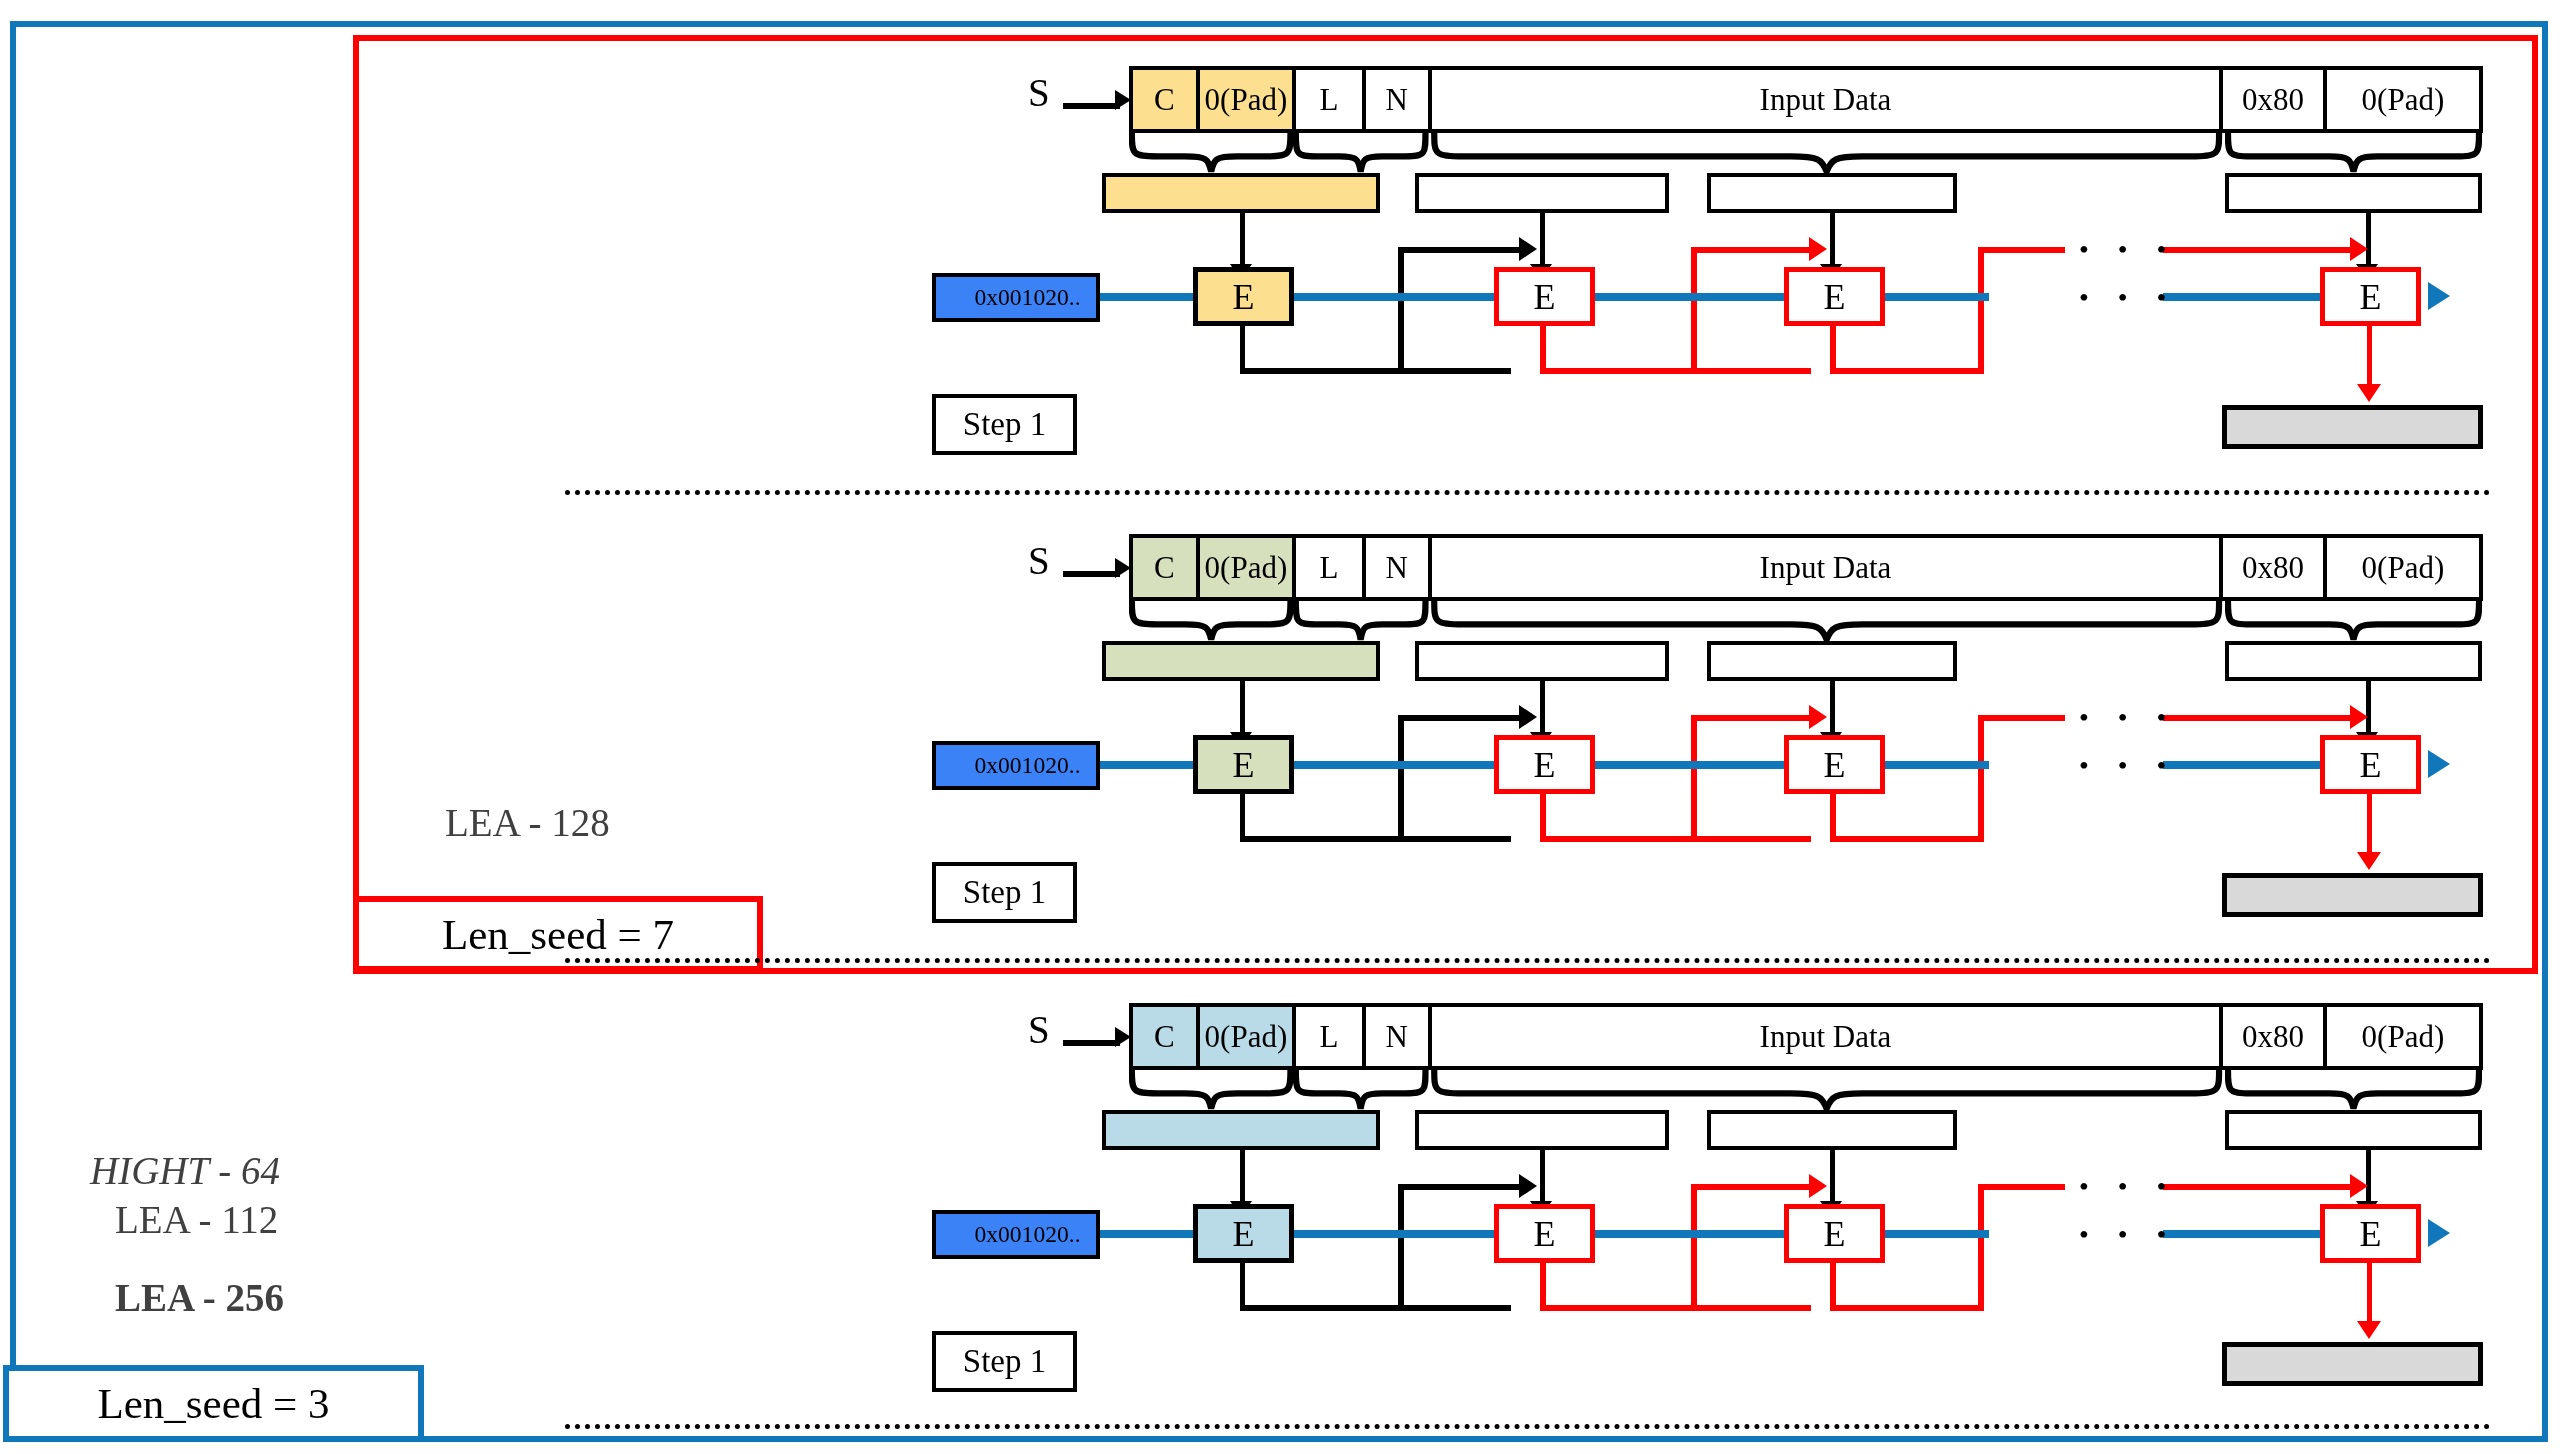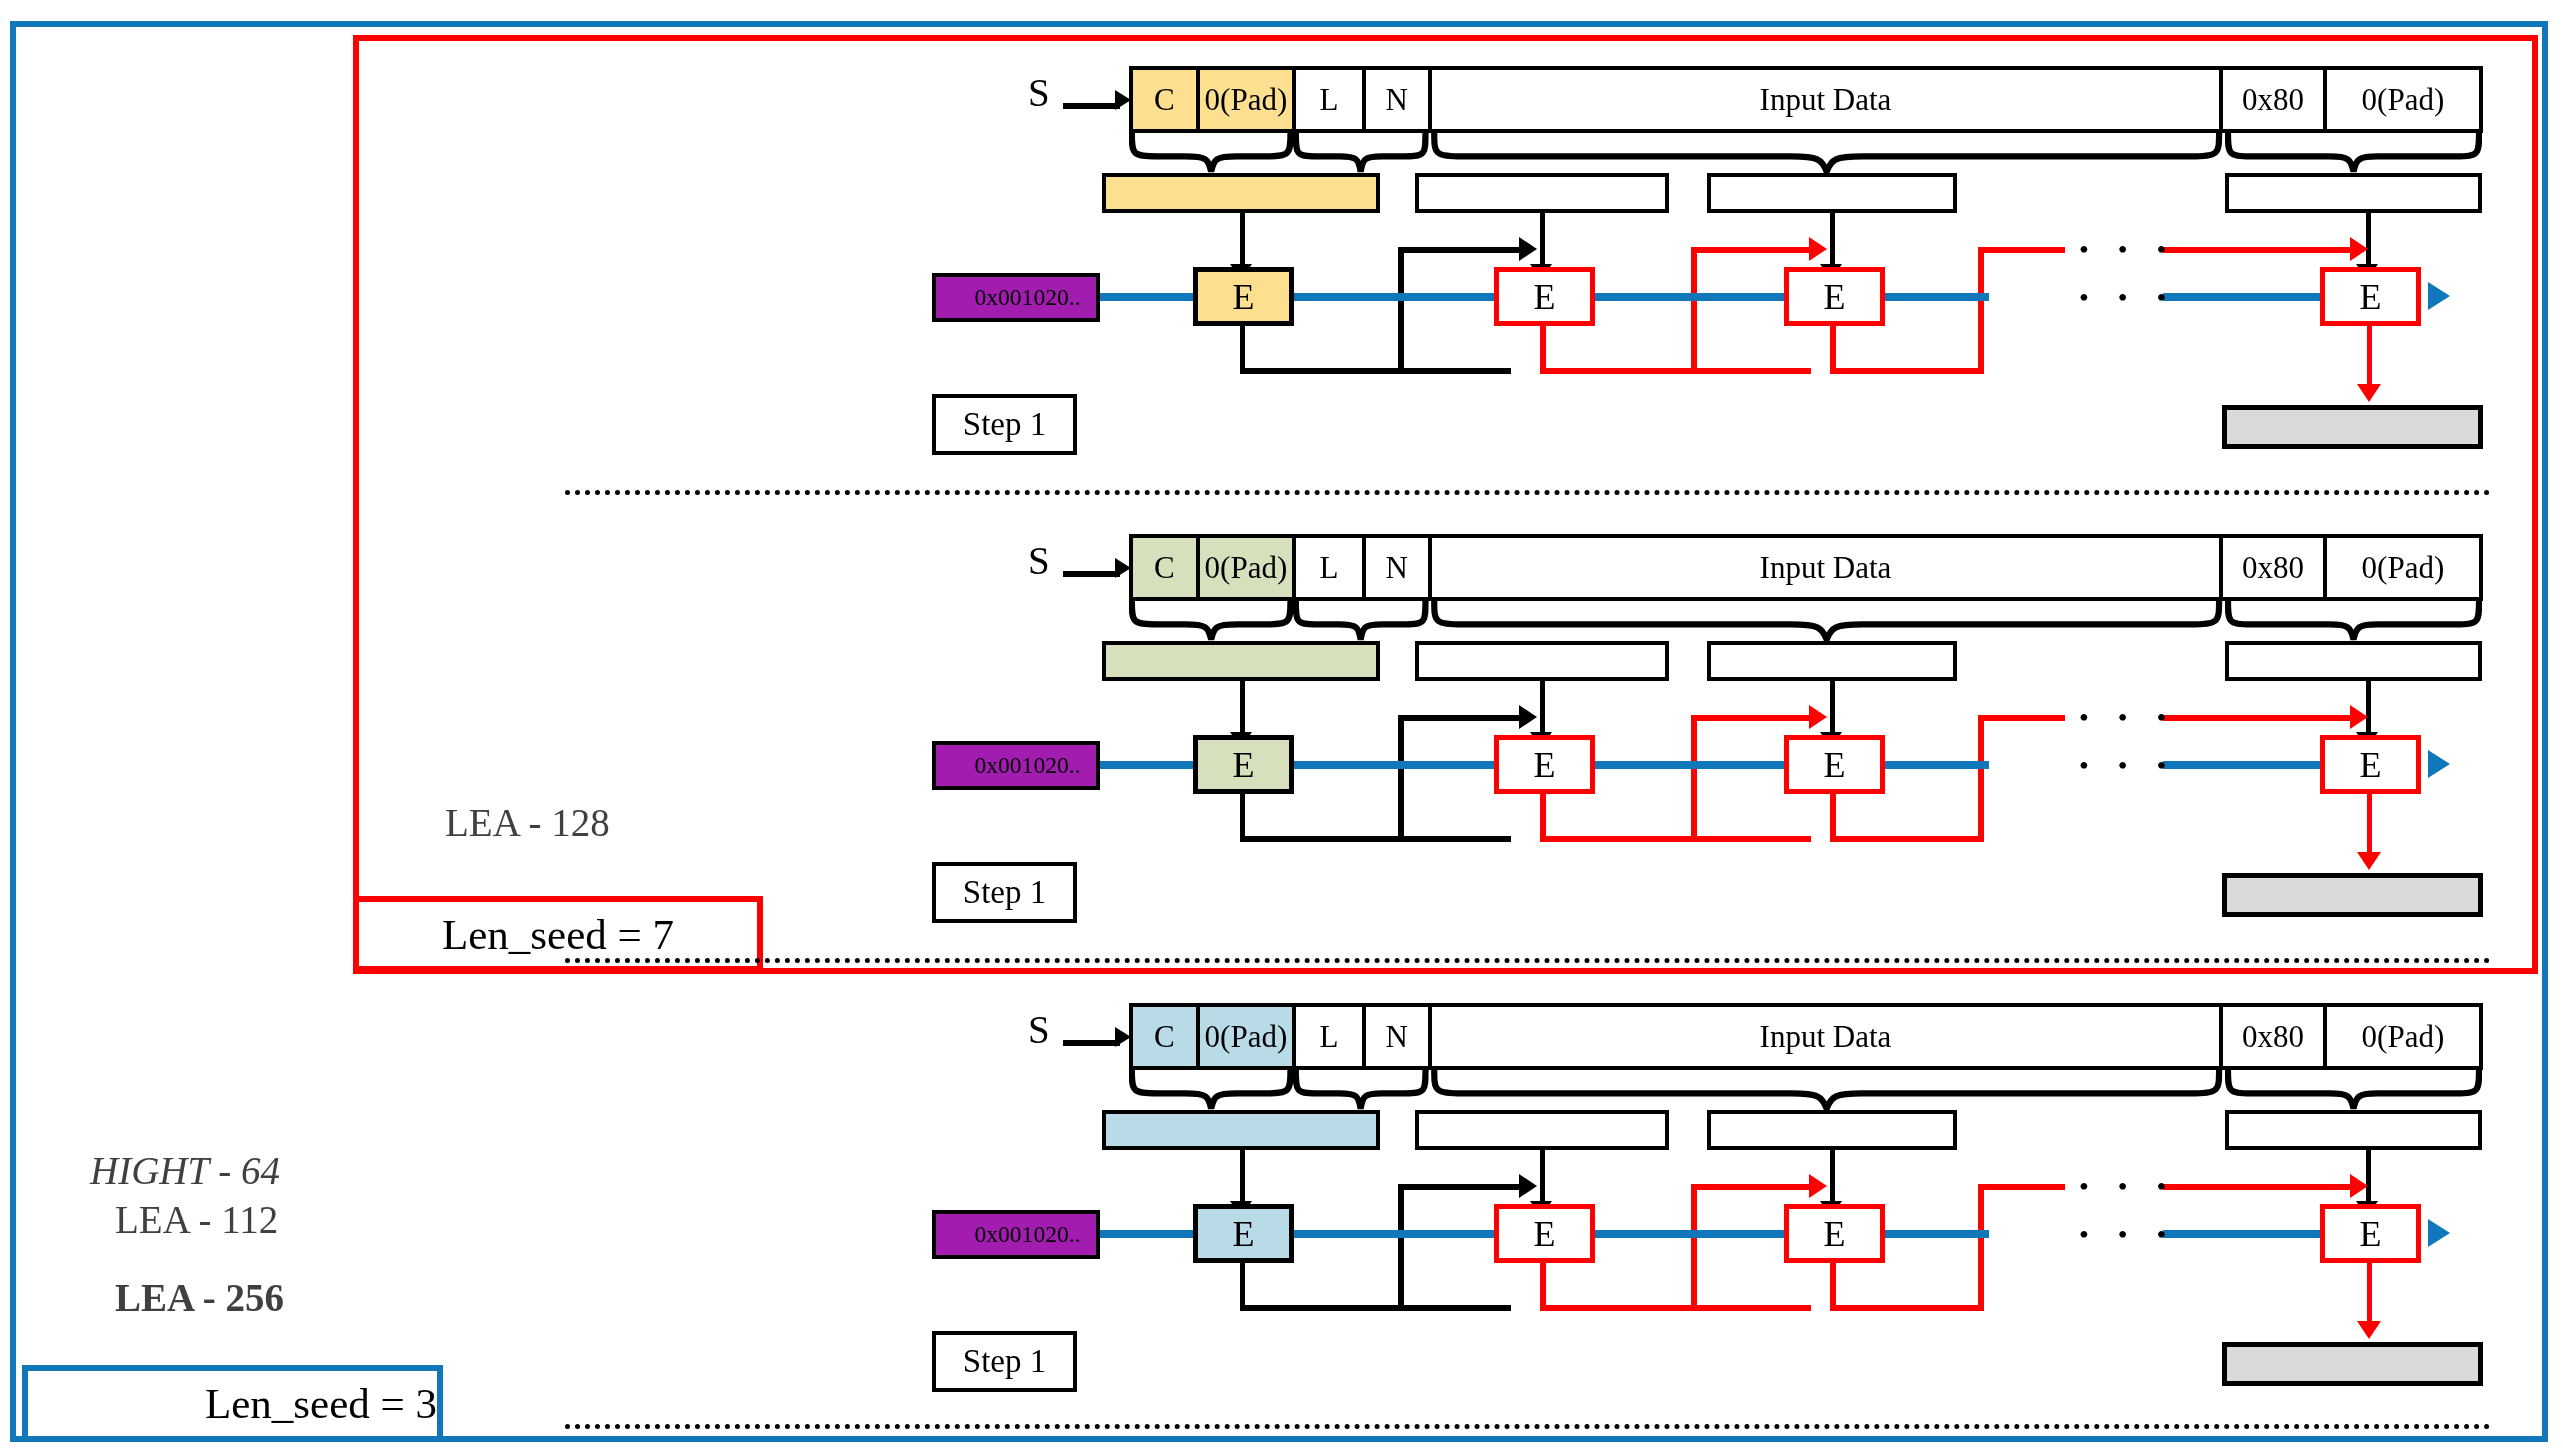--- a/index.html
+++ b/index.html
@@ -11,22 +11,22 @@
   #blue-frame{left:9.7px;top:21px;width:2538px;height:1421px;
               border:6.3px solid #1177bb;box-sizing:border-box;}
   #red-frame{left:353px;top:35px;width:2185px;height:939px;
              border:6.3px solid #ff0000;box-sizing:border-box;}
 
   
   .chip{background:#ffffff;display:flex;align-items:center;
         justify-content:center;box-sizing:border-box;}
   #chip-red{left:353px;top:896px;width:410px;height:76px;
             border:6.3px solid #ff0000;font-size:43px;}
-  #chip-blue{left:22px;top:1365px;width:421px;height:77px;
-             border:6.3px solid #1177bb;font-size:43px;justify-content:flex-end;}
+  #chip-blue{left:3px;top:1365px;width:421px;height:77px;
+             border:6.3px solid #1177bb;font-size:43px;}
 
   .side-label{font-size:39px;color:#404040;white-space:nowrap;}
 
   
   .row{position:absolute;left:0;top:0;width:2563px;height:431px;}
 
   
   .tbl{position:absolute;top:66px;height:67px;border:4.9px solid #000;
        box-sizing:border-box;display:flex;}
   .cell{border-right:4.2px solid #000;box-sizing:border-box;
@@ -38,21 +38,21 @@
   .brace{position:absolute;height:40px;}
   .brace svg{display:block;}
 
   
   .blk{position:absolute;height:40px;border:4.9px solid #000;
        box-sizing:border-box;}
 
   
   .seedbox{position:absolute;border:4.9px solid #000;box-sizing:border-box;
            display:flex;align-items:center;justify-content:center;
-           font-size:23.6px;color:#000;background:#a21caf;padding-left:23px;}
+           font-size:23.6px;color:#000;background:#3b82f6;padding-left:23px;}
   .ebox{position:absolute;box-sizing:border-box;
         display:flex;align-items:center;justify-content:center;
         font-size:36px;color:#000;background:#fff;z-index:6;}
   .ebox.black{border:5.6px solid #000;}
   .ebox.red{border:5.6px solid #ff0000;}
   .stepbox{position:absolute;border:4.9px solid #000;box-sizing:border-box;
            display:flex;align-items:center;justify-content:center;
            font-size:33px;color:#000;background:#fff;}
   .outbox{position:absolute;border:5.6px solid #000;box-sizing:border-box;
           background:#d9d9d9;}

